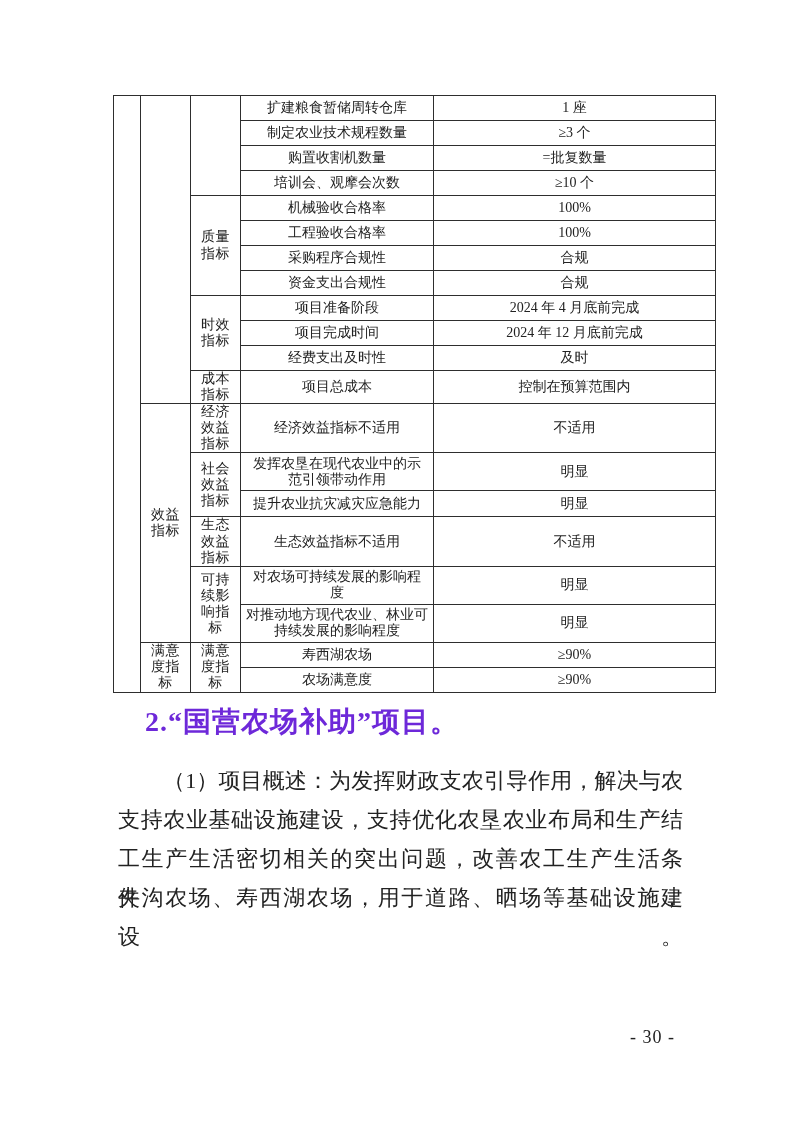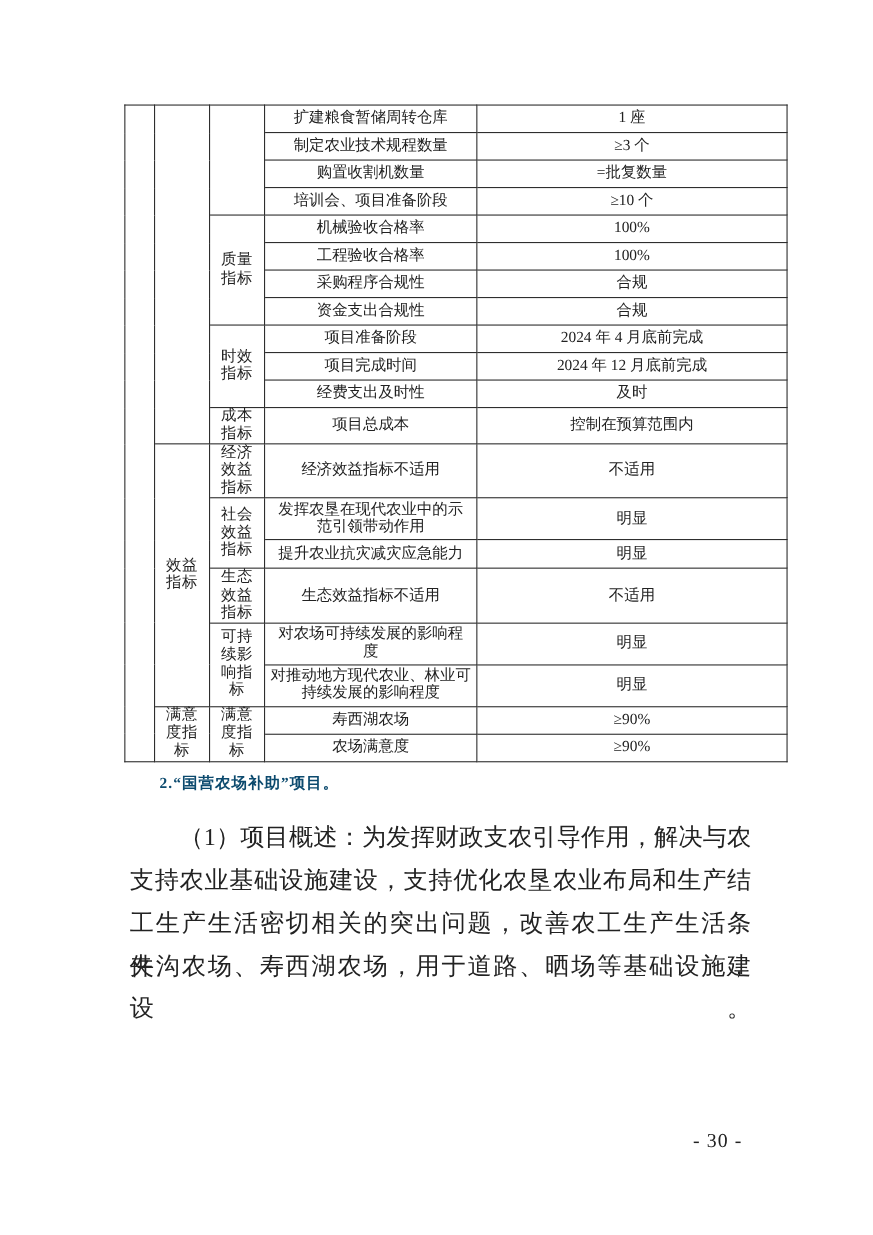--- a/index.html
+++ b/index.html
@@ -37,27 +37,27 @@
     letter-spacing:0.5px;
   }
   tr.h25 { height:25px; }
   tr.h26 { height:26px; }
   tr.h38 { height:38px; }
   td.val { font-size:14px; }
 
   
   .heading {
     position:absolute; left:118px; top:703px; width:565px;
-    font-size:14px; font-weight:bold;
+    font-size:28px; font-weight:bold;
     padding-left:27px;
     letter-spacing:1px;
-    color:#0c4a6e;
+    color:#6d28d9;
   }
   .bodytext {
-    position:absolute; left:118px; top:741px; width:565px;
+    position:absolute; left:118px; top:761px; width:565px;
   }
   .bodytext .line {
     height:39px; line-height:39px;
     font-size:22px;
     text-align:justify;
     text-align-last:justify;
     color:#222;
     white-space:nowrap-off;
   }
   .bodytext .line.indent { text-indent:45px; }
@@ -90,21 +90,21 @@
     </tr>
     <tr class="h25">
       <td>制定农业技术规程数量</td>
       <td class="val">≥3 个</td>
     </tr>
     <tr class="h25">
       <td>购置收割机数量</td>
       <td class="val">=批复数量</td>
     </tr>
     <tr class="h25">
-      <td>培训会、项目准备阶段</td>
+      <td>培训会、观摩会次数</td>
       <td class="val">≥10 个</td>
     </tr>
     <tr class="h25">
       <td rowspan="4" class="gl">质量
 指标</td>
       <td>机械验收合格率</td>
       <td class="val">100%</td>
     </tr>
     <tr class="h25">
       <td>工程验收合格率</td>

